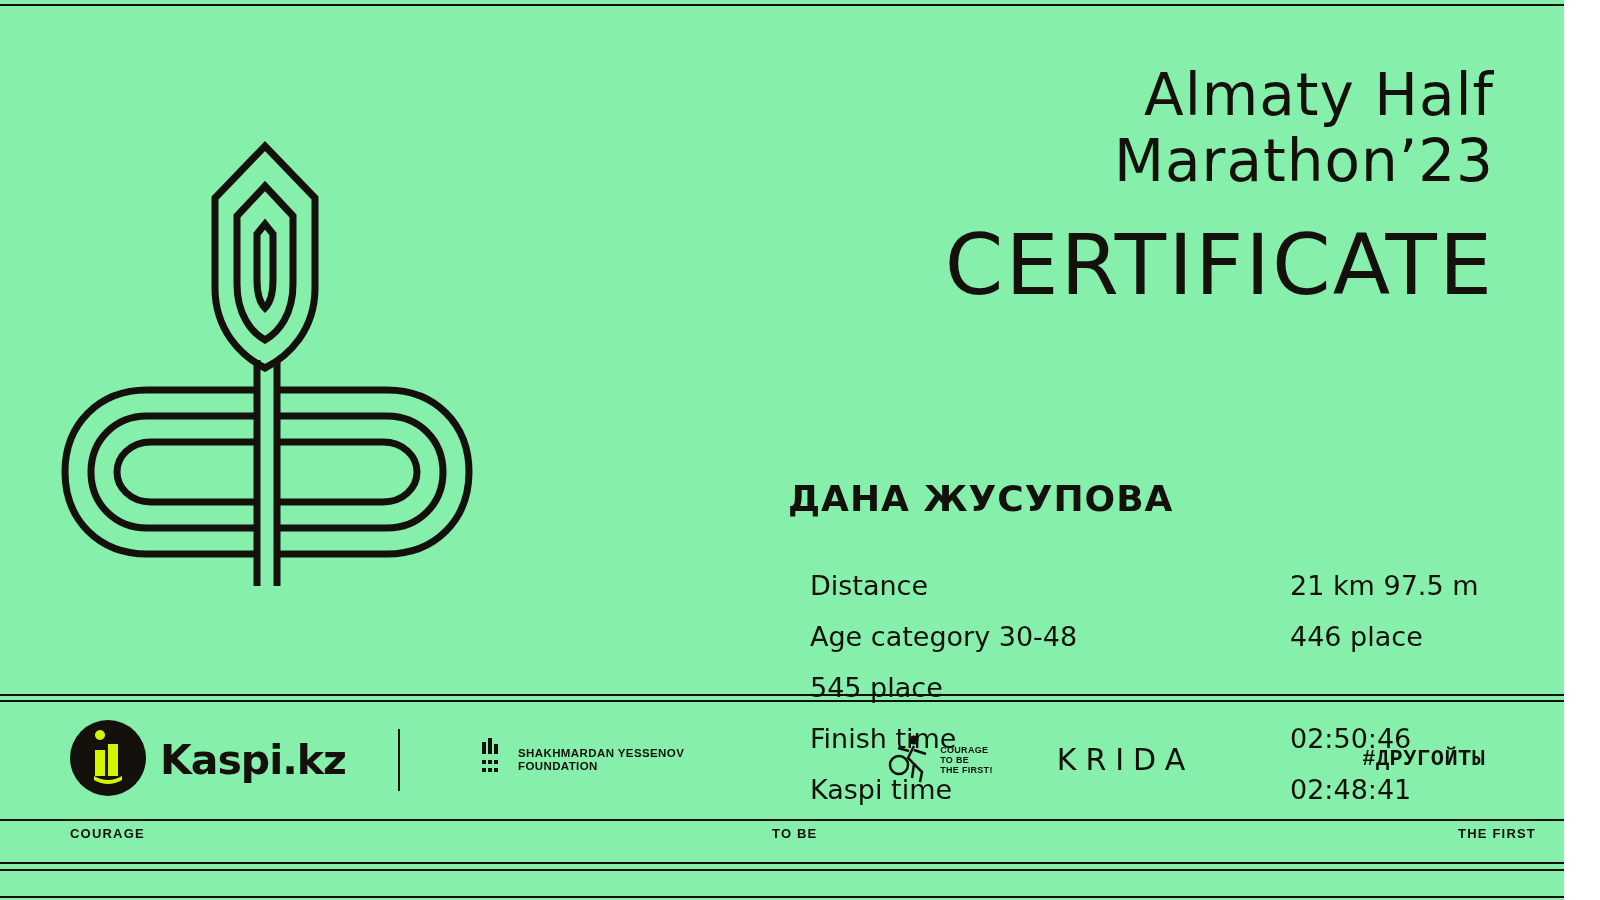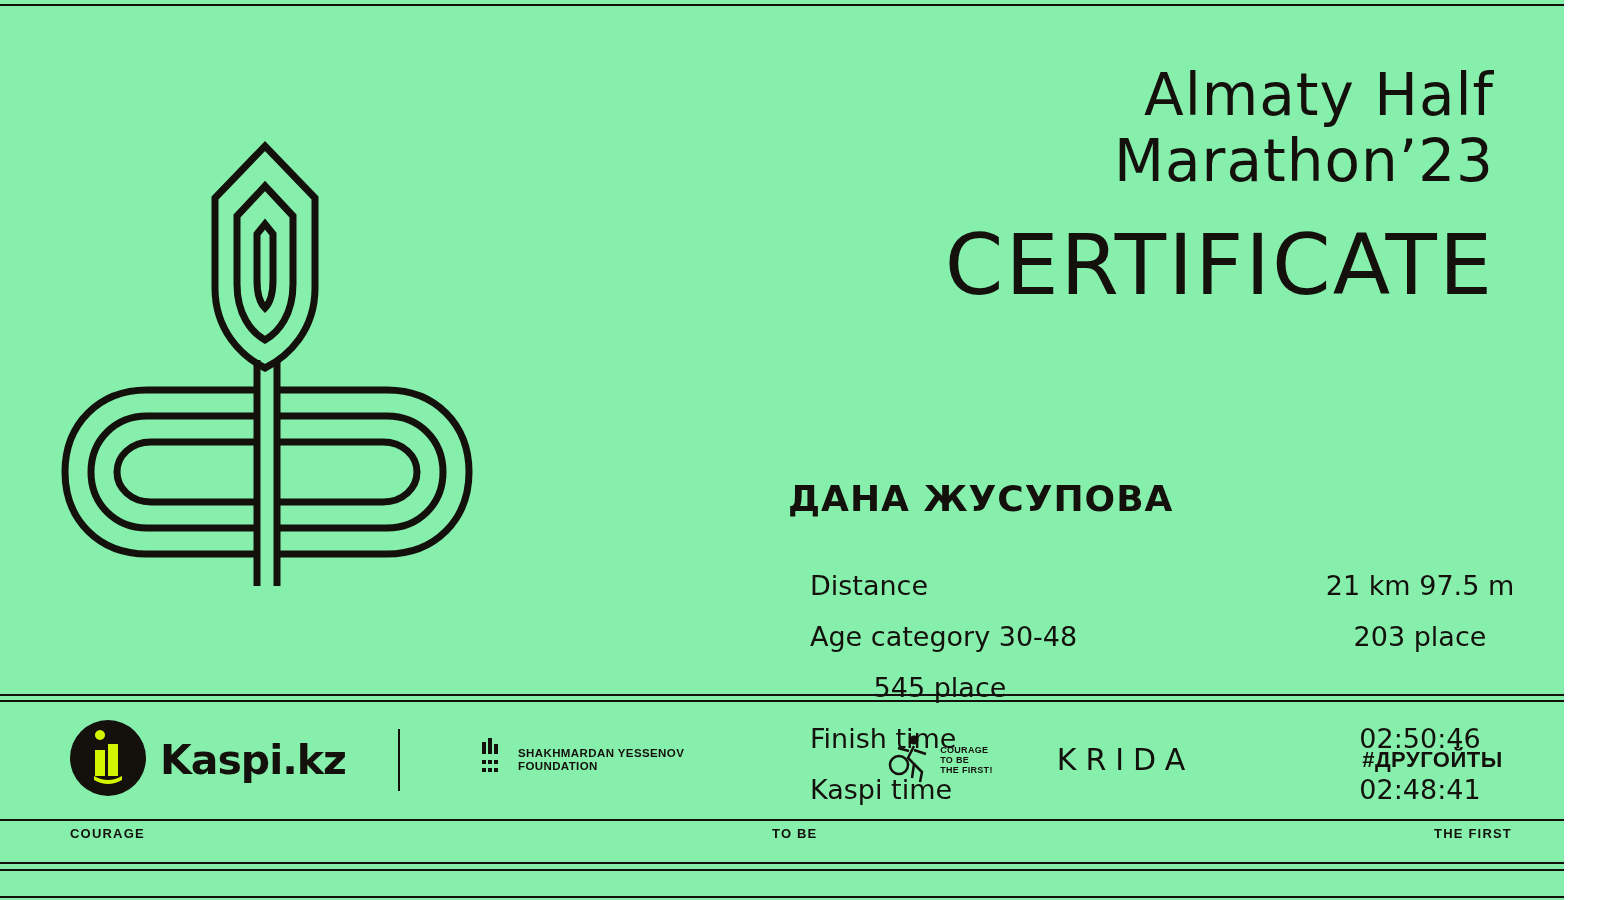--- a/index.html
+++ b/index.html
@@ -96,21 +96,21 @@
     align-items: baseline;
     height: 51px;
   }
   .result-label, .result-value {
     font-family: "DejaVu Sans", sans-serif;
     font-size: 27px;
     color: #14110c;
     white-space: nowrap;
   }
   .result-value {
-    text-align: center;
+    text-align: left;
     min-width: 260px;
   }
 
   
   .sponsors {
     position: absolute;
     left: 8px;
     top: 700px;
     width: 1600px;
     height: 119px;
@@ -161,21 +161,21 @@
   }
   .sp-krida { margin-left: 64px; }
   .krida-text {
     font-family: "DejaVu Sans", sans-serif;
     font-size: 30px;
     letter-spacing: 9px;
     color: #14110c;
   }
   .sp-hashtag { margin-left: 168px; }
   .hashtag-text {
-    font-family: Liberation Sans, sans-serif;
+    font-family: Liberation Mono, monospace;
     font-size: 22px;
     font-weight: 700;
     letter-spacing: 0.5px;
     color: #14110c;
   }
 
   
   .motto {
     position: absolute;
     left: 0;
@@ -186,21 +186,21 @@
   .motto span {
     position: absolute;
     font-family: "Liberation Sans", sans-serif;
     font-size: 13px;
     font-weight: 700;
     letter-spacing: 1.2px;
     color: #14110c;
   }
   .motto-1 { left: 70px; }
   .motto-2 { left: 772px; }
-  .motto-3 { right: 88px; }
+  .motto-3 { right: 64px; }
 </style>
 </head>
 <body>
 
 <div class="certificate">
 
   <div class="rule rule-top"></div>
 
   <div class="logo-tulip">
     <svg viewBox="0 0 420 460" width="420" height="460" fill="none" stroke="#14110c" stroke-width="7">
@@ -230,21 +230,21 @@
 
   <div class="participant-name">ДАНА ЖУСУПОВА</div>
 
   <div class="results">
     <div class="result-row">
       <span class="result-label">Distance</span>
       <span class="result-value">21 km 97.5 m</span>
     </div>
     <div class="result-row">
       <span class="result-label">Age category 30-48</span>
-      <span class="result-value">203 place</span>
+      <span class="result-value">446 place</span>
     </div>
     <div class="result-row">
       <span class="result-value">545 place</span>
     </div>
     <div class="result-row">
       <span class="result-label">Finish time</span>
       <span class="result-value">02:50:46</span>
     </div>
     <div class="result-row">
       <span class="result-label">Kaspi time</span>

